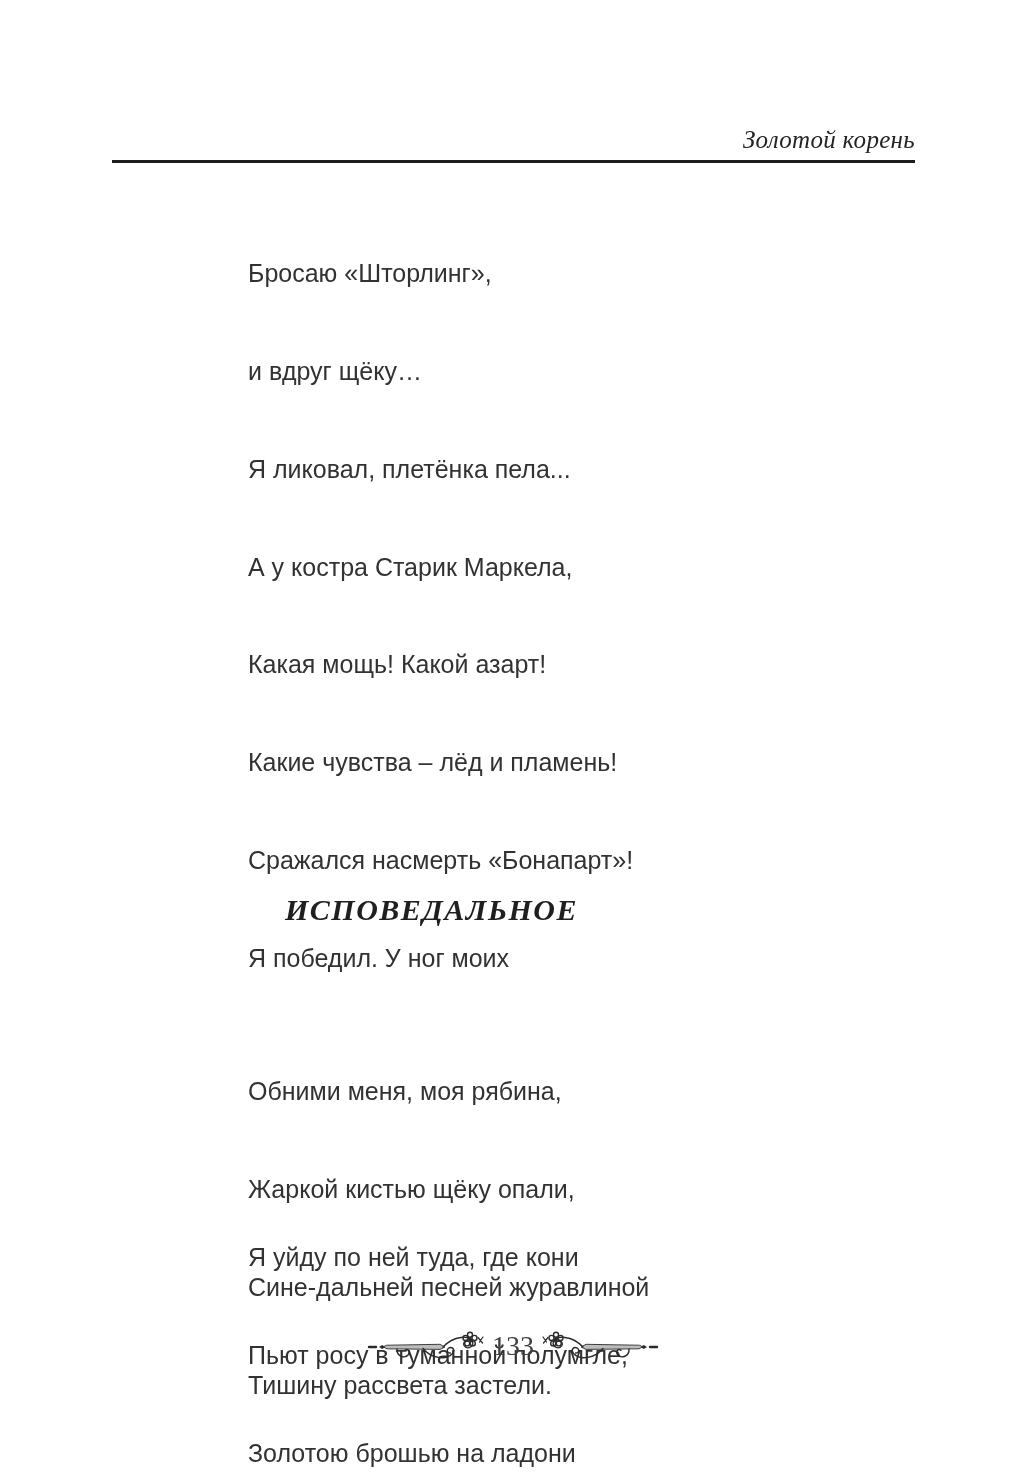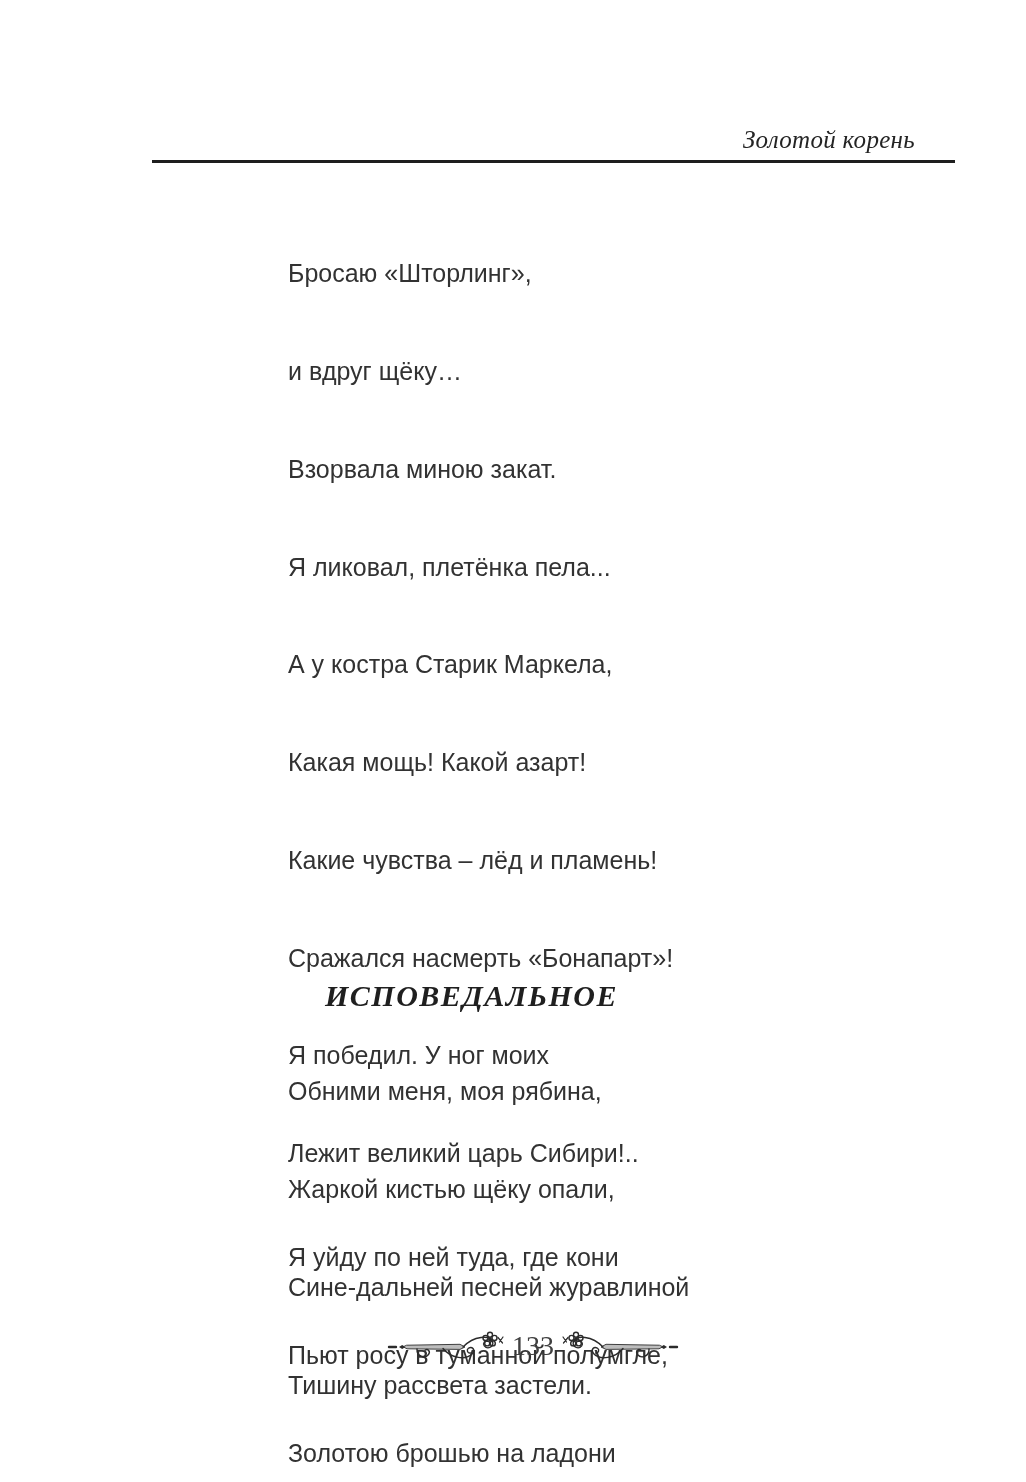--- a/index.html
+++ b/index.html
@@ -4,21 +4,21 @@
 <style>
   html, body { margin: 0; padding: 0; }
   body {
     width: 1026px; height: 1482px;
     background: #ffffff;
     font-family: "Liberation Sans", sans-serif;
     color: #2e2e2e;
     position: relative;
     overflow: hidden;
   }
-  .page { position: absolute; inset: 0; margin-left: 40px; }
+  .page { position: absolute; inset: 0; }
 
   .running-title {
     position: absolute;
     top: 126px; right: 111px;
     font-family: "Liberation Serif", serif;
     font-style: italic;
     font-size: 25px;
     color: #242424;
     letter-spacing: 0.3px;
   }
@@ -33,21 +33,21 @@
     left: 248px;
     font-size: 25px;
     line-height: 32.6px;
     color: #323232;
     white-space: pre;
   }
   #poem-untitled { top: 192px; }
 
   .section-title {
     position: absolute;
-    left: 285px; top: 979px;
+    left: 285px; top: 893px;
     font-family: "Liberation Serif", serif;
     font-style: italic;
     font-weight: 600;
     font-size: 30px;
     letter-spacing: 1.5px;
     color: #1f1f1f;
   }
 
   #stanza-1 { top: 1010px; }
   #stanza-2 { top: 1176px; }
@@ -75,28 +75,26 @@
 <body>
 
 <div class="page">
 
   <div class="running-title">Золотой корень</div>
   <div class="head-rule"></div>
 
   <div class="poem-block" id="poem-untitled">
     <div class="poem-line">Бросаю «Шторлинг»,</div>
     <div class="poem-line">и вдруг щёку…</div>
-    <div class="poem-line">Взорвала миною закат.</div>
     <div class="poem-line">Я ликовал, плетёнка пела...</div>
     <div class="poem-line">А у костра Старик Маркела,</div>
     <div class="poem-line">Какая мощь! Какой азарт!</div>
     <div class="poem-line">Какие чувства – лёд и пламень!</div>
     <div class="poem-line">Сражался насмерть «Бонапарт»!</div>
     <div class="poem-line">Я победил. У ног моих</div>
-    <div class="poem-line">Лежит великий царь Сибири!..</div>
     
     
     
     
     
     
     
     
   </div>
 

